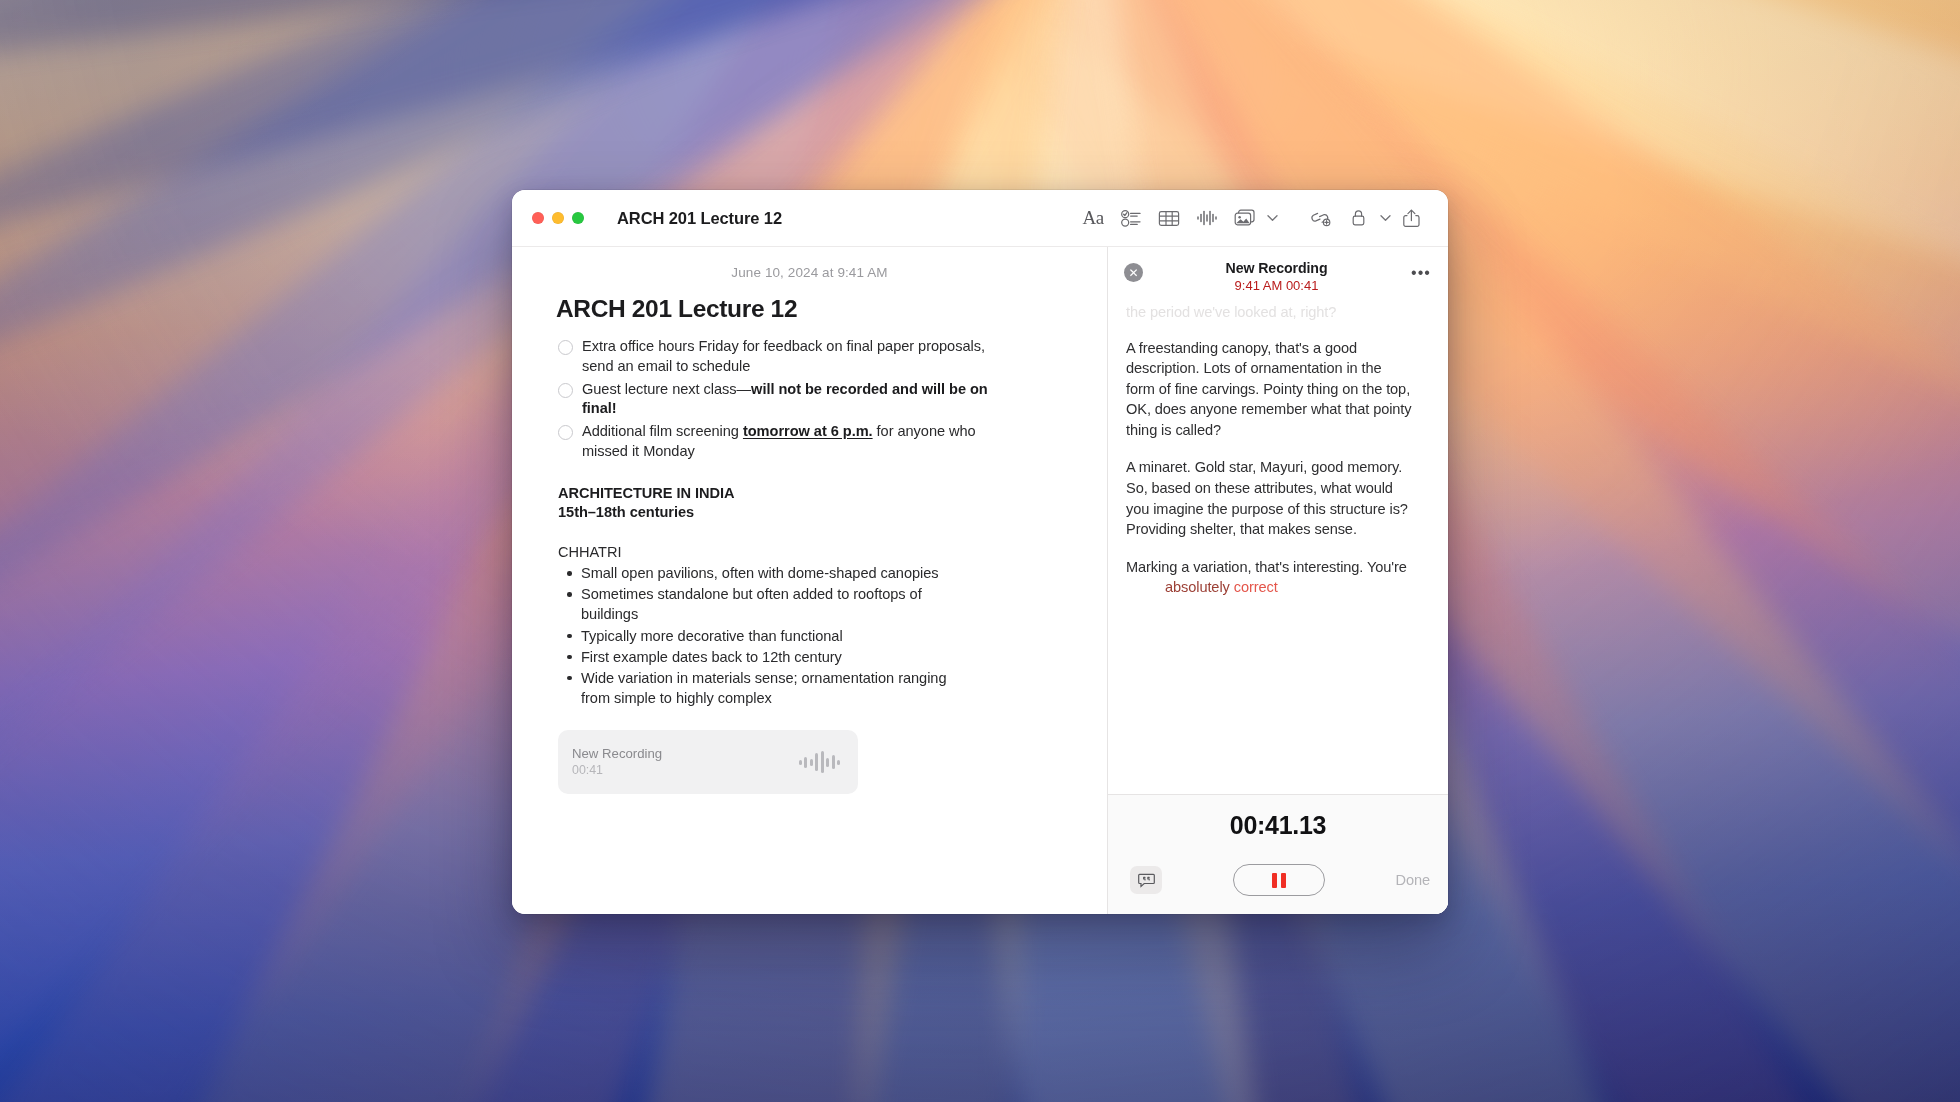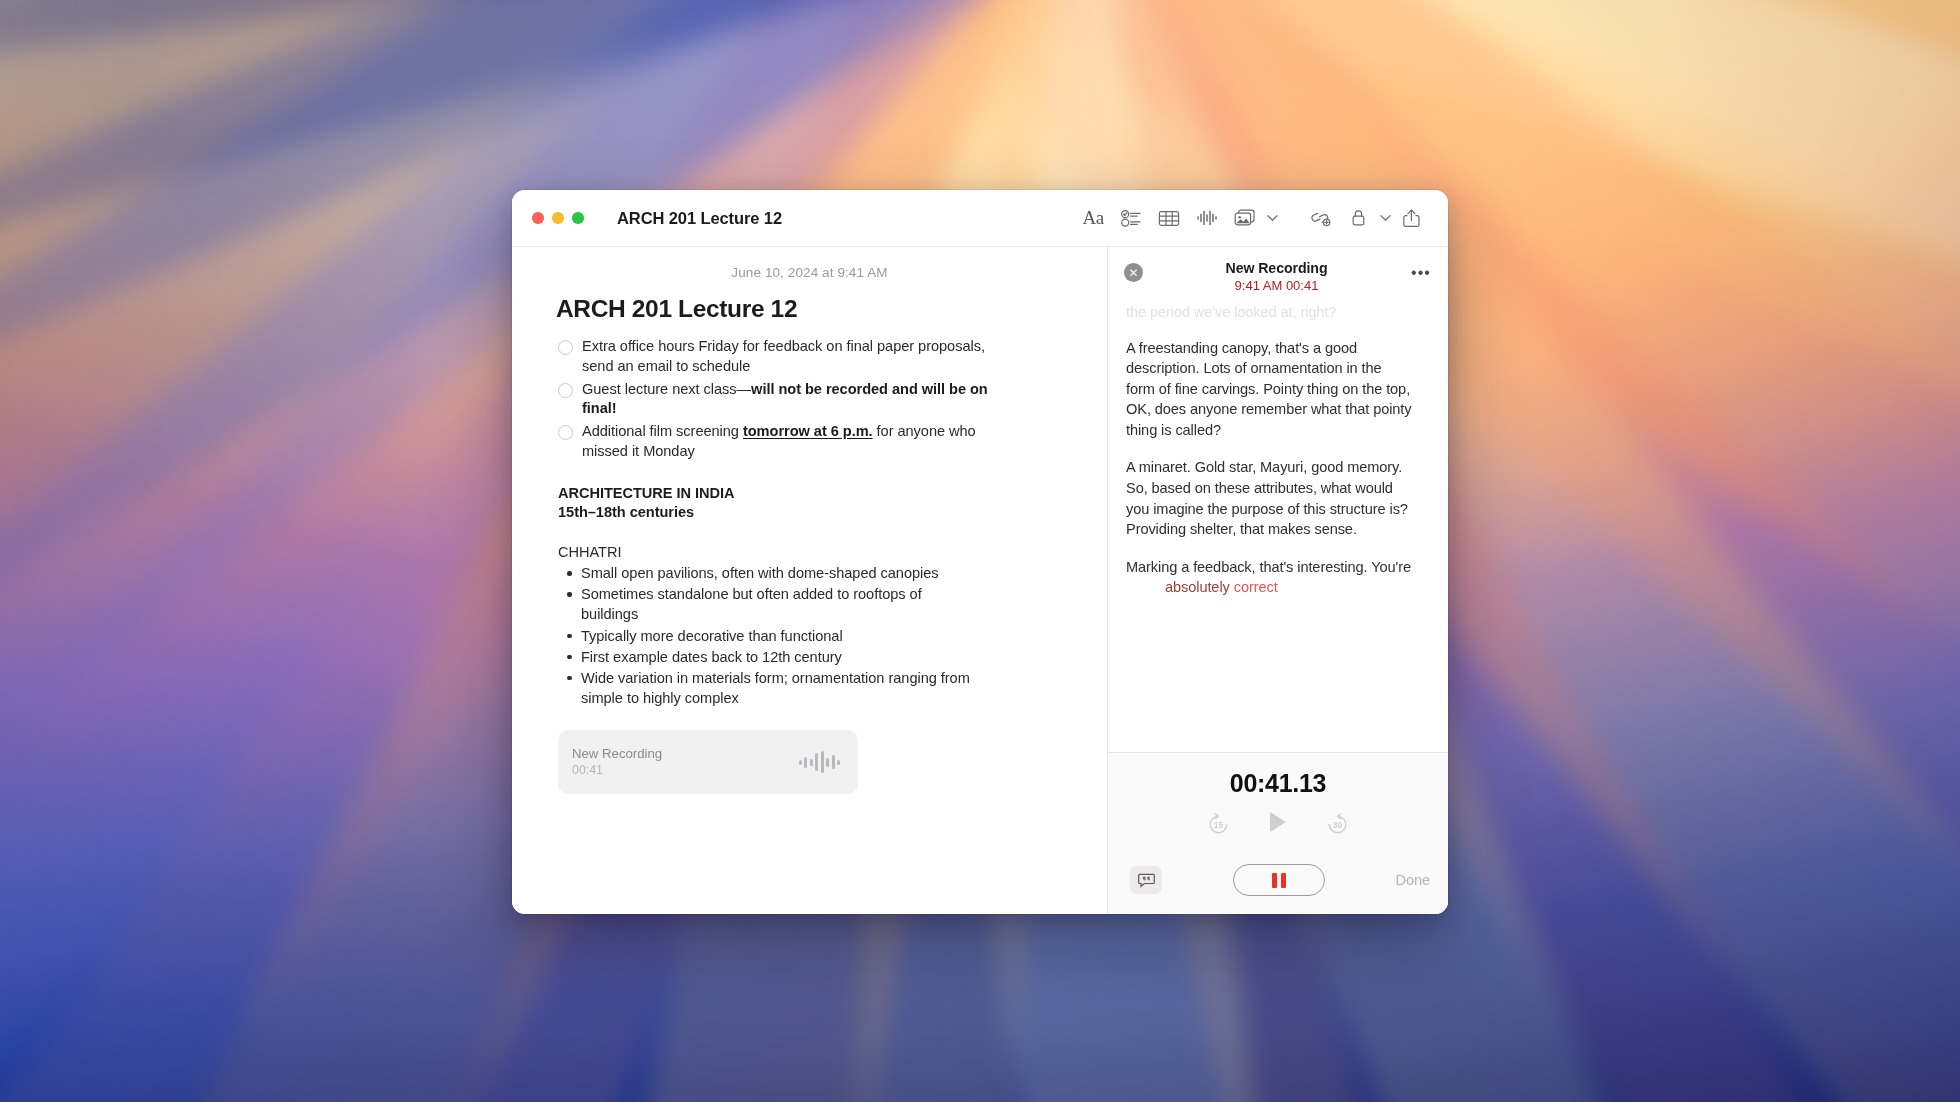--- a/index.html
+++ b/index.html
@@ -518,21 +518,21 @@
         <div class="sect-head">ARCHITECTURE IN INDIA</div>
         <div class="sect-head">15th–18th centuries</div>
       </div>
 
       <div class="sub-head">CHHATRI</div>
       <ul class="bullets">
         <li>Small open pavilions, often with dome-shaped canopies</li>
         <li>Sometimes standalone but often added to rooftops of buildings</li>
         <li>Typically more decorative than functional</li>
         <li>First example dates back to 12th century</li>
-        <li>Wide variation in materials form; ornamentation ranging from simple to highly complex</li>
+        <li>Wide variation in materials sense; ornamentation ranging from simple to highly complex</li>
       </ul>
 
       <div id="audio-chip">
         <div class="meta">
           <div class="nm">New Recording</div>
           <div class="dur">00:41</div>
         </div>
         <div class="mini-wave">
           <i style="height:5px"></i>
             <i style="height:11px"></i>
@@ -554,49 +554,26 @@
           <div id="rec-title">New Recording</div>
           <div id="rec-sub">9:41 AM 00:41</div>
         </div>
         <div id="rec-more">•••</div>
       </div>
 
       <div id="transcript">
         <div class="tline faded">the period we've looked at, right?</div>
         <div class="tline">A freestanding canopy, that's a good description. Lots of ornamentation in the form of fine carvings. Pointy thing on the top, OK, does anyone remember what that pointy thing is called?</div>
         <div class="tline">A minaret. Gold star, Mayuri, good memory. So, based on these attributes, what would you imagine the purpose of this structure is? Providing shelter, that makes sense.</div>
-        <div class="tline"><span>Marking a feedback, that's interesting. You're </span><span class="hl-dark">absolutely</span><span> </span><span class="hl-light">correct</span></div>
+        <div class="tline"><span>Marking a variation, that's interesting. You're </span><span class="hl-dark">absolutely</span><span> </span><span class="hl-light">correct</span></div>
       </div>
 
       <div id="player">
         <div id="timecode">00:41.13</div>
 
-        <div id="transport">
-          <div class="skip-wrap">
-            <svg width="25" height="25" viewBox="0 0 25 25" fill="none" stroke="#cfcfd2" stroke-width="1.4">
-              <path d="M12.5 4.2 a8.3 8.3 0 1 0 8.3 8.3" stroke-linecap="round"></path>
-              <path d="M12.5 4.2 L9.3 1.9 M12.5 4.2 L9.3 6.6" stroke-linecap="round" stroke-linejoin="round"></path>
-            </svg>
-            <span class="skip-num">15</span>
-          </div>
-
-          <div>
-            <svg width="22" height="24" viewBox="0 0 22 24">
-                <path d="M3 2 L19 12 L3 22 Z" fill="#cfcfd2"></path>
-              </svg>
-          </div>
-
-          <div class="skip-wrap">
-            <svg width="25" height="25" viewBox="0 0 25 25" fill="none" stroke="#cfcfd2" stroke-width="1.4">
-              <path d="M12.5 4.2 a8.3 8.3 0 1 1 -8.3 8.3" stroke-linecap="round"></path>
-              <path d="M12.5 4.2 L15.7 1.9 M12.5 4.2 L15.7 6.6" stroke-linecap="round" stroke-linejoin="round"></path>
-            </svg>
-            <span class="skip-num">30</span>
-          </div>
-        </div>
 
         <div id="bottom-bar">
           <div id="transcript-toggle">
             <svg width="17" height="16" viewBox="0 0 17 16" fill="none" stroke="currentColor" stroke-width="1.2">
               <path d="M1.6 2.3 h13.8 a.9 .9 0 0 1 .9 .9 v7.4 a.9 .9 0 0 1 -.9 .9 H6.2 L3.0 14.4 V11.5 H1.6 a.9 .9 0 0 1 -.9 -.9 V3.2 a.9 .9 0 0 1 .9 -.9 z"></path>
               <path d="M5.6 5.4 v1.5 M5.6 5.4 h1.4 M5.6 6.9 h1.4 M7.0 6.9 v1.0" stroke-linecap="round" stroke-width="1.1"></path>
               <path d="M9.8 5.4 v1.5 M9.8 5.4 h1.4 M9.8 6.9 h1.4 M11.2 6.9 v1.0" stroke-linecap="round" stroke-width="1.1"></path>
             </svg>
           </div>
 

